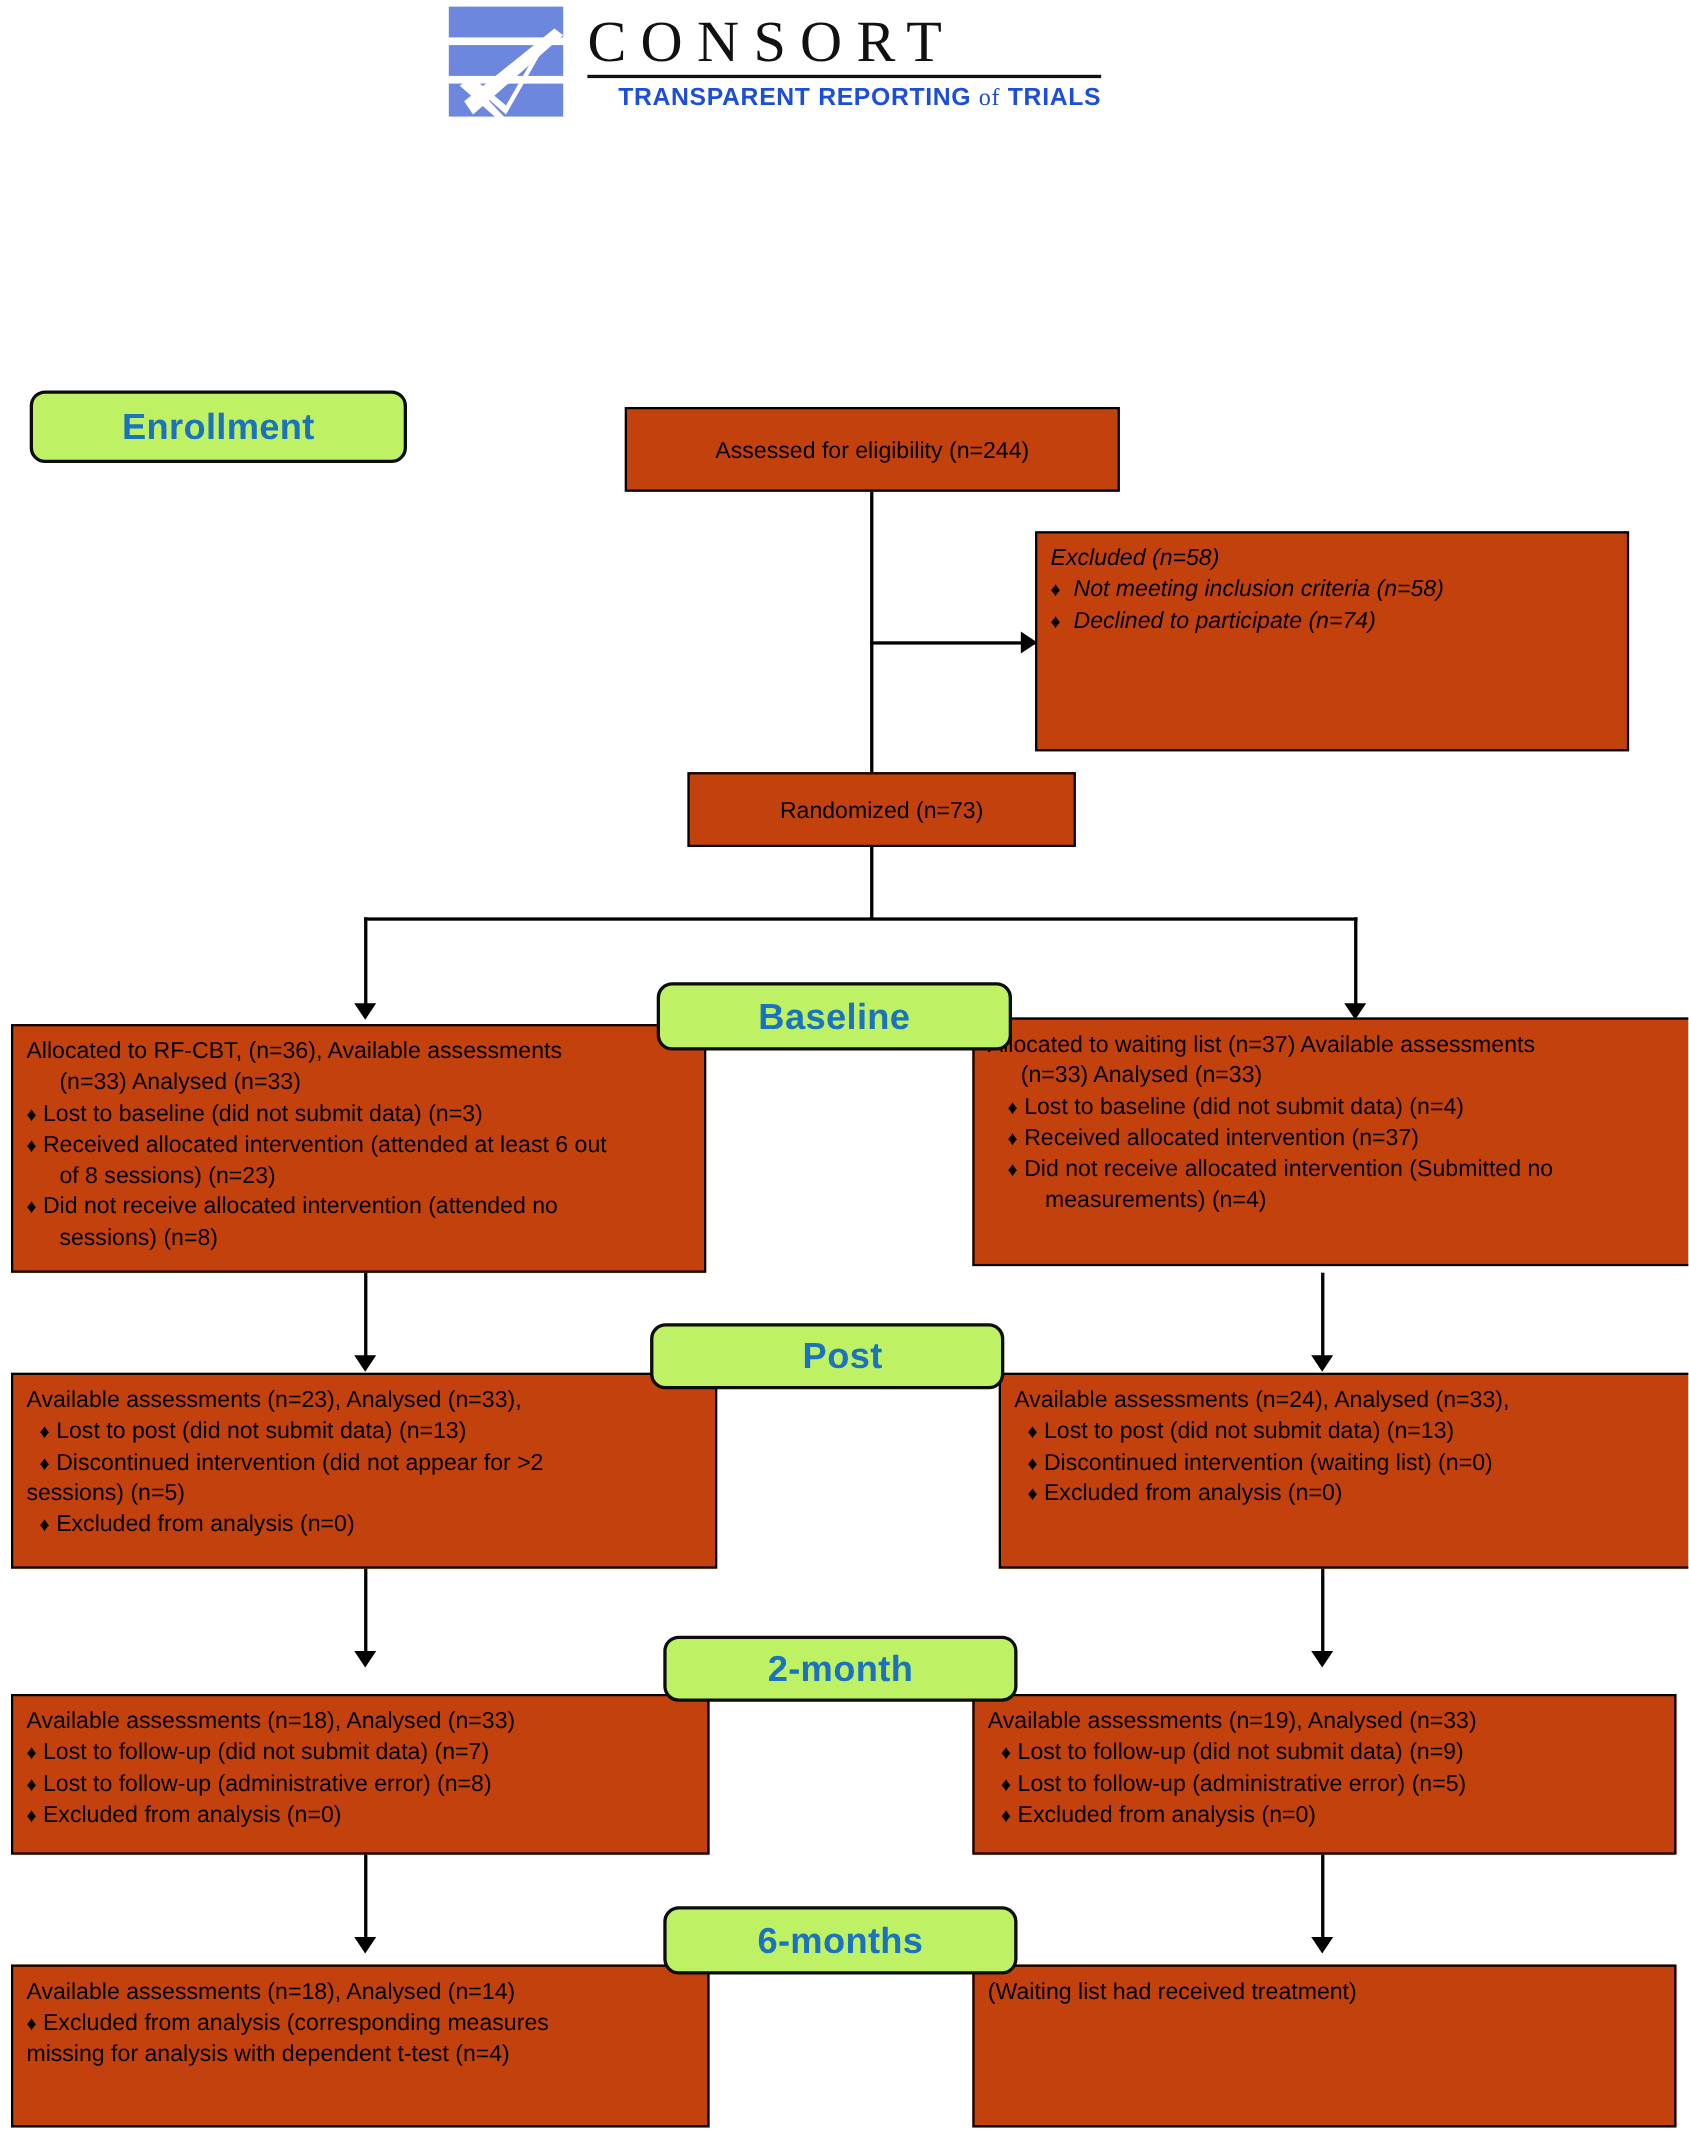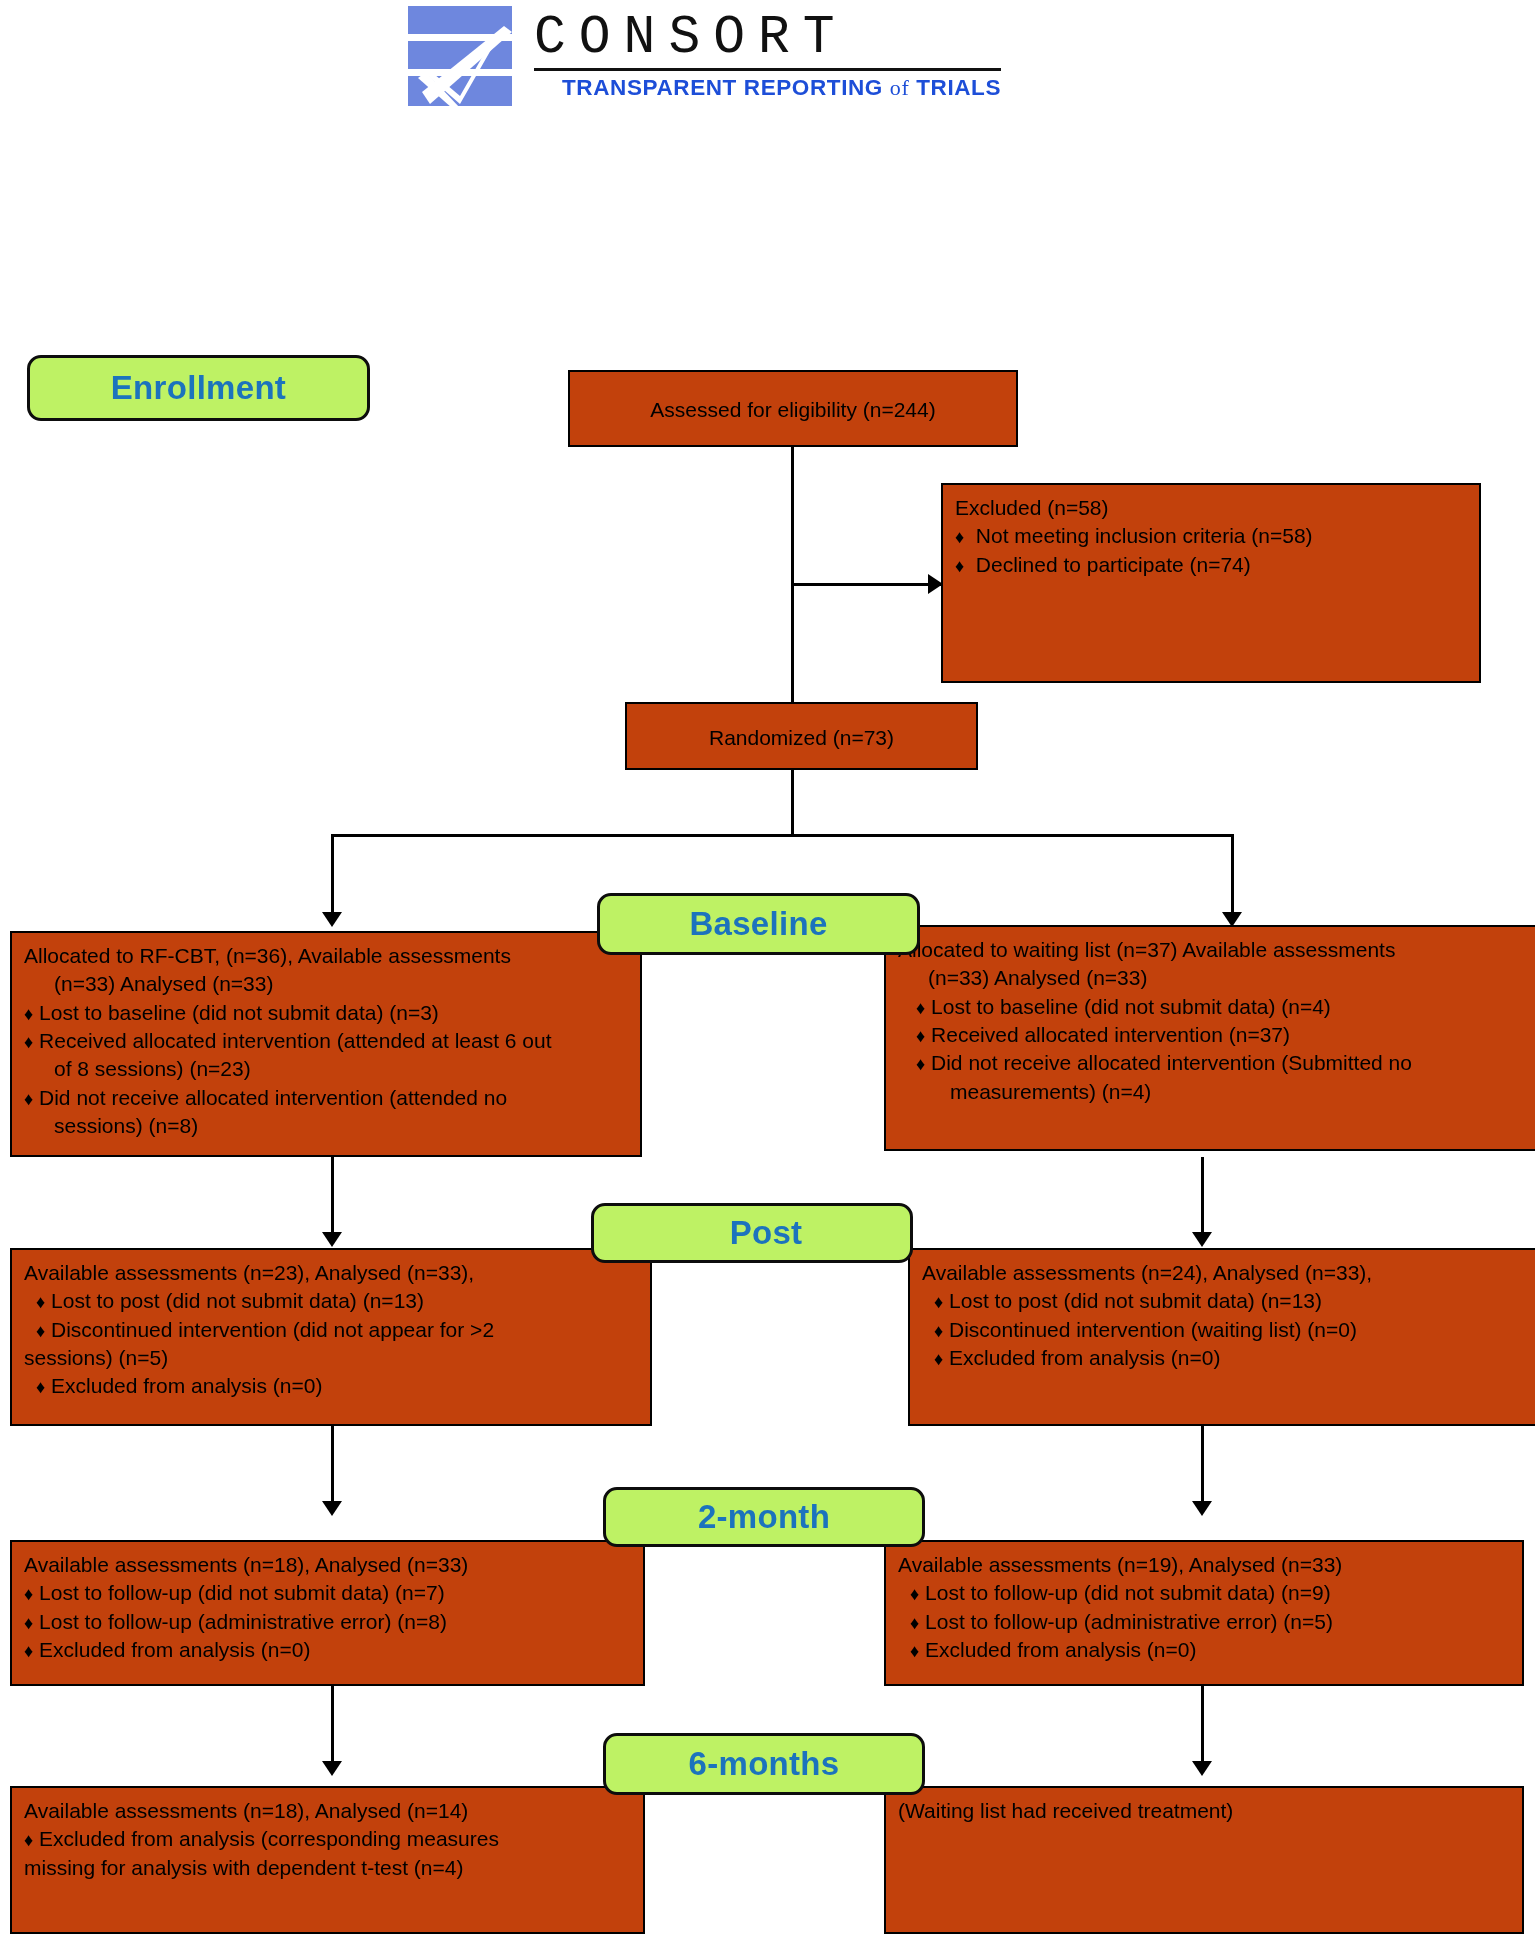--- a/index.html
+++ b/index.html
@@ -52,21 +52,21 @@
     pointer-events: none;
   }
   .logo-slash svg { display: block; }
   .logo-text {
     margin-left: 22px;
     display: flex;
     flex-direction: column;
     justify-content: center;
   }
   .logo-title {
-    font-family: Liberation Mono, monospace;
+    font-family: Liberation Serif, serif;
     font-size: 53px;
     letter-spacing: 13px;
     line-height: 1.02;
     color: #111111;
     white-space: nowrap;
   }
   .logo-rule {
     height: 3px;
     background: #111111;
     margin: 3px 0 4px 0;
@@ -195,21 +195,21 @@
 
   <div class="node center" style="left:568px; top:370px; width:450px; height:77px;">
     <span class="pad">Assessed for eligibility (n=244)</span>
   </div>
 
   <div class="vline" style="left:791px; top:447px; height:255px;"></div>
 
   <div class="hline" style="left:791px; top:583px; width:150px;"></div>
   <div class="arrow-right" style="left:928px; top:574px;"></div>
 
-  <div class="node" style="left:941px; top:483px; width:540px; height:200px;">
+  <div class="node" style="left:941px; top:483px; width:540px; height:200px;font-style:italic;">
     <div class="pad">
       <p class="flat">Excluded (n=58)</p>
       <p class="hang">
         <span class="dia">♦</span>&nbsp;&nbsp;<span>Not meeting inclusion criteria (n=58)</span>
       </p>
       <p class="hang">
         <span class="dia">♦</span>&nbsp;&nbsp;<span>Declined to participate (n=74)</span>
       </p>
     </div>
   </div>

